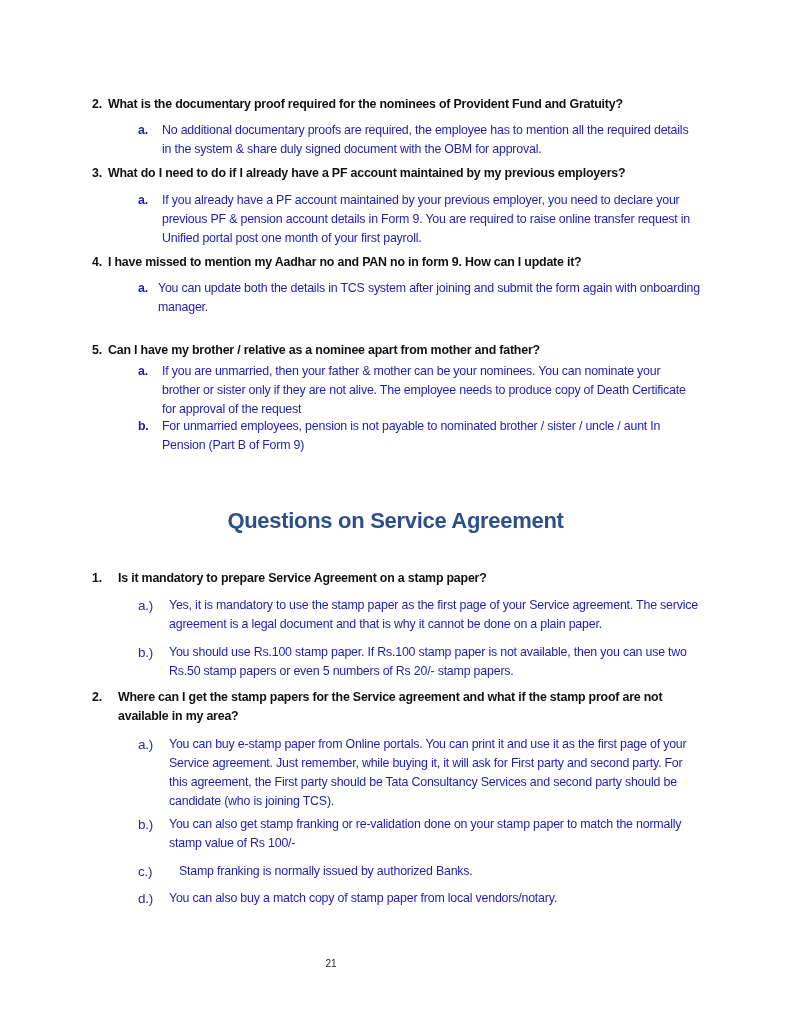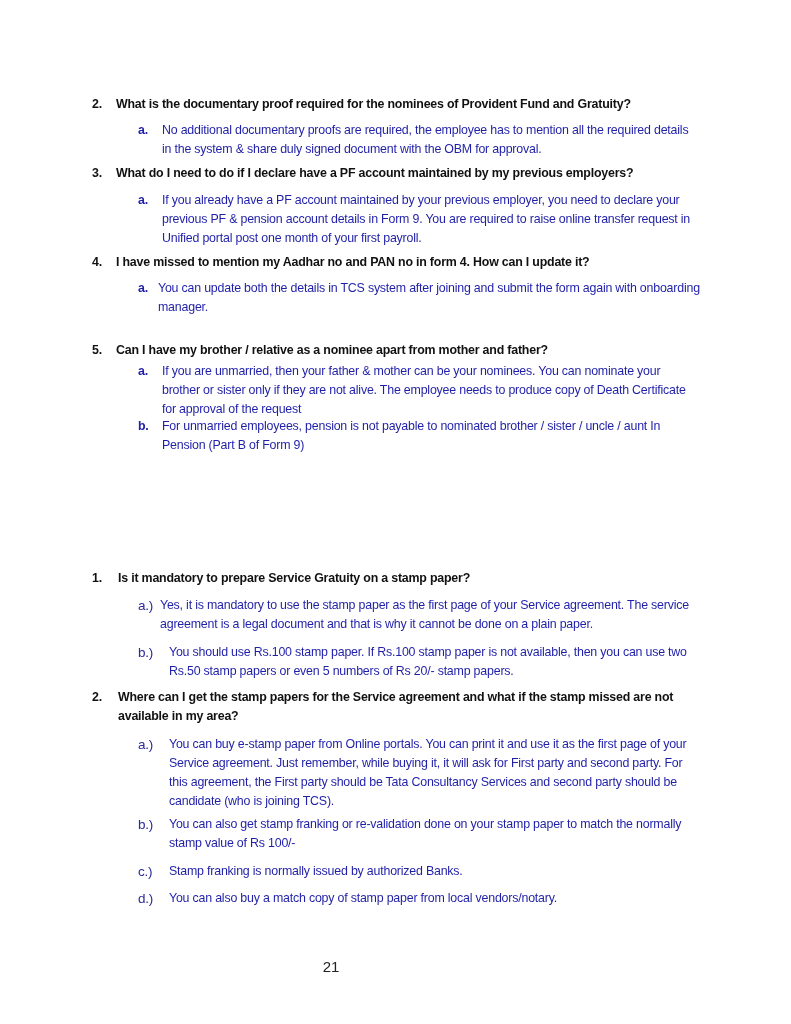--- a/index.html
+++ b/index.html
@@ -1,104 +1,105 @@
 <!DOCTYPE html>
 <html><head>
   <meta charset="utf-8">
   <style>
     html, body { margin: 0; padding: 0; background: #ffffff; }
     body { width: 791px; height: 1024px; position: relative; overflow: hidden;
            font-family: "Liberation Sans", sans-serif; }
     .page { position: absolute; left: 0; top: 0; width: 791px; height: 1024px; }
     .q { position: absolute; left: 92px; width: 620px; font-size: 12.4px; font-weight: bold; color: #111111; line-height: 19px; letter-spacing: -0.2px; }
     .q .num { position: absolute; left: 0; top: 0; }
-    .q .txt { display: block; margin-left: 24px; }
+    .q .txt { display: block; margin-left: 16px; }
     .a { position: absolute; width: 560px; font-size: 12.4px; color: #1f1fa8; line-height: 19px; letter-spacing: -0.2px; }
     .a .lbl { position: absolute; left: 0; top: 0; font-weight: bold; }
     .a .lbl.plain { font-weight: normal; font-size: 13.5px; color: #2a2a9a; }
     .a .txt { display: block; }
     .heading { position: absolute; left: 0; width: 791px; text-align: center; top: 508px;
                font-size: 22px; font-weight: bold; color: #2d4f8a; letter-spacing: -0.3px; }
     .pagenum { position: absolute; left: 0; width: 662px; top: 958px; text-align: center;
-               font-size: 15px; color: #222; }
+               font-size: 10px; color: #222; }
   </style>
 </head>
 <body>
 
 <div class="page">
 
   <div class="q" style="top:95px">
     <span class="num">2.</span>
     <span class="txt">What is the documentary proof required for the nominees of Provident Fund and Gratuity?</span>
   </div>
   <div class="a" style="top:121px; left:138px; width:560px;">
     <span class="lbl">a.</span>
     <span class="txt" style="margin-left:24px">No additional documentary proofs are required, the employee has to mention all the required details in the system &amp; share duly signed document with the OBM for approval.</span>
   </div>
 
   <div class="q" style="top:164px">
     <span class="num">3.</span>
-    <span class="txt">What do I need to do if I declare have a PF account maintained by my previous employers?</span>
+    <span class="txt">What do I need to do if I already have a PF account maintained by my previous employers?</span>
   </div>
   <div class="a" style="top:191px; left:138px; width:570px;">
     <span class="lbl">a.</span>
     <span class="txt" style="margin-left:24px">If you already have a PF account maintained by your previous employer, you need to declare your previous PF &amp; pension account details in Form 9. You are required to raise online transfer request in Unified portal post one month of your first payroll.</span>
   </div>
 
   <div class="q" style="top:253px">
     <span class="num">4.</span>
-    <span class="txt">I have missed to mention my Aadhar no and PAN no in form 4. How can I update it?</span>
+    <span class="txt">I have missed to mention my Aadhar no and PAN no in form 9. How can I update it?</span>
   </div>
   <div class="a" style="top:279px; left:138px; width:570px;">
     <span class="lbl">a.</span>
     <span class="txt" style="margin-left:20px">You can update both the details in TCS system after joining and submit the form again with onboarding manager.</span>
   </div>
 
   <div class="q" style="top:341px">
     <span class="num">5.</span>
     <span class="txt">Can I have my brother / relative as a nominee apart from mother and father?</span>
   </div>
   <div class="a" style="top:362px; left:138px; width:560px;">
     <span class="lbl">a.</span>
     <span class="txt" style="margin-left:24px">If you are unmarried, then your father &amp; mother can be your nominees. You can nominate your brother or sister only if they are not alive. The employee needs to produce copy of Death Certificate for approval of the request</span>
   </div>
   <div class="a" style="top:417px; left:138px; width:560px;">
     <span class="lbl">b.</span>
     <span class="txt" style="margin-left:24px">For unmarried employees, pension is not payable to nominated brother / sister / uncle / aunt In Pension (Part B of Form 9)</span>
   </div>
 
+  <div class="heading">Questions on Service Agreement</div>
 
   <div class="q" style="top:569px">
     <span class="num">1.</span>
-    <span class="txt" style="margin-left:26px">Is it mandatory to prepare Service Gratuity on a stamp paper?</span>
+    <span class="txt" style="margin-left:26px">Is it mandatory to prepare Service Agreement on a stamp paper?</span>
   </div>
   <div class="a" style="top:596px; left:138px; width:565px;">
     <span class="lbl plain">a.)</span>
-    <span class="txt" style="margin-left:22px">Yes, it is mandatory to use the stamp paper as the first page of your Service agreement. The service agreement is a legal document and that is why it cannot be done on a plain paper.</span>
+    <span class="txt" style="margin-left:31px">Yes, it is mandatory to use the stamp paper as the first page of your Service agreement. The service agreement is a legal document and that is why it cannot be done on a plain paper.</span>
   </div>
   <div class="a" style="top:643px; left:138px; width:565px;">
     <span class="lbl plain">b.)</span>
     <span class="txt" style="margin-left:31px">You should use Rs.100 stamp paper. If Rs.100 stamp paper is not available, then you can use two Rs.50 stamp papers or even 5 numbers of Rs 20/- stamp papers.</span>
   </div>
 
   <div class="q" style="top:688px; width:615px;">
     <span class="num">2.</span>
-    <span class="txt" style="margin-left:26px">Where can I get the stamp papers for the Service agreement and what if the stamp missed are not available in my area?</span>
+    <span class="txt" style="margin-left:26px">Where can I get the stamp papers for the Service agreement and what if the stamp proof are not available in my area?</span>
   </div>
   <div class="a" style="top:735px; left:138px; width:565px;">
     <span class="lbl plain">a.)</span>
     <span class="txt" style="margin-left:31px">You can buy e-stamp paper from Online portals. You can print it and use it as the first page of your Service agreement. Just remember, while buying it, it will ask for First party and second party. For this agreement, the First party should be Tata Consultancy Services and second party should be candidate (who is joining TCS).</span>
   </div>
   <div class="a" style="top:815px; left:138px; width:565px;">
     <span class="lbl plain">b.)</span>
     <span class="txt" style="margin-left:31px">You can also get stamp franking or re-validation done on your stamp paper to match the normally stamp value of Rs 100/-</span>
   </div>
   <div class="a" style="top:862px; left:138px; width:565px;">
     <span class="lbl plain">c.)</span>
-    <span class="txt" style="margin-left:31px">Stamp franking is normally issued by authorized Banks.</span>
+    <span class="txt" style="margin-left:41px">Stamp franking is normally issued by authorized Banks.</span>
   </div>
   <div class="a" style="top:889px; left:138px; width:565px;">
     <span class="lbl plain">d.)</span>
     <span class="txt" style="margin-left:31px">You can also buy a match copy of stamp paper from local vendors/notary.</span>
   </div>
 
   <div class="pagenum">21</div>
 </div>
 
 </body></html>

